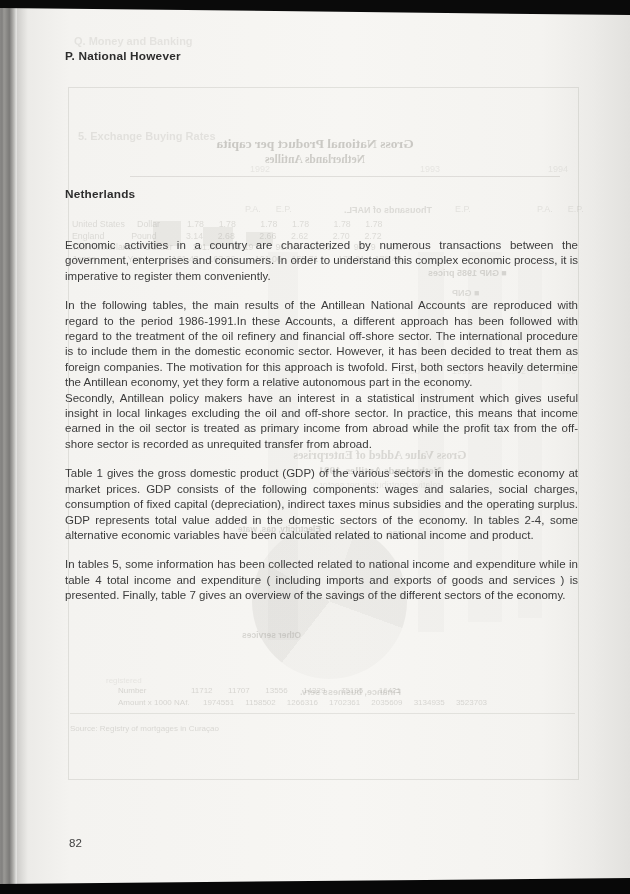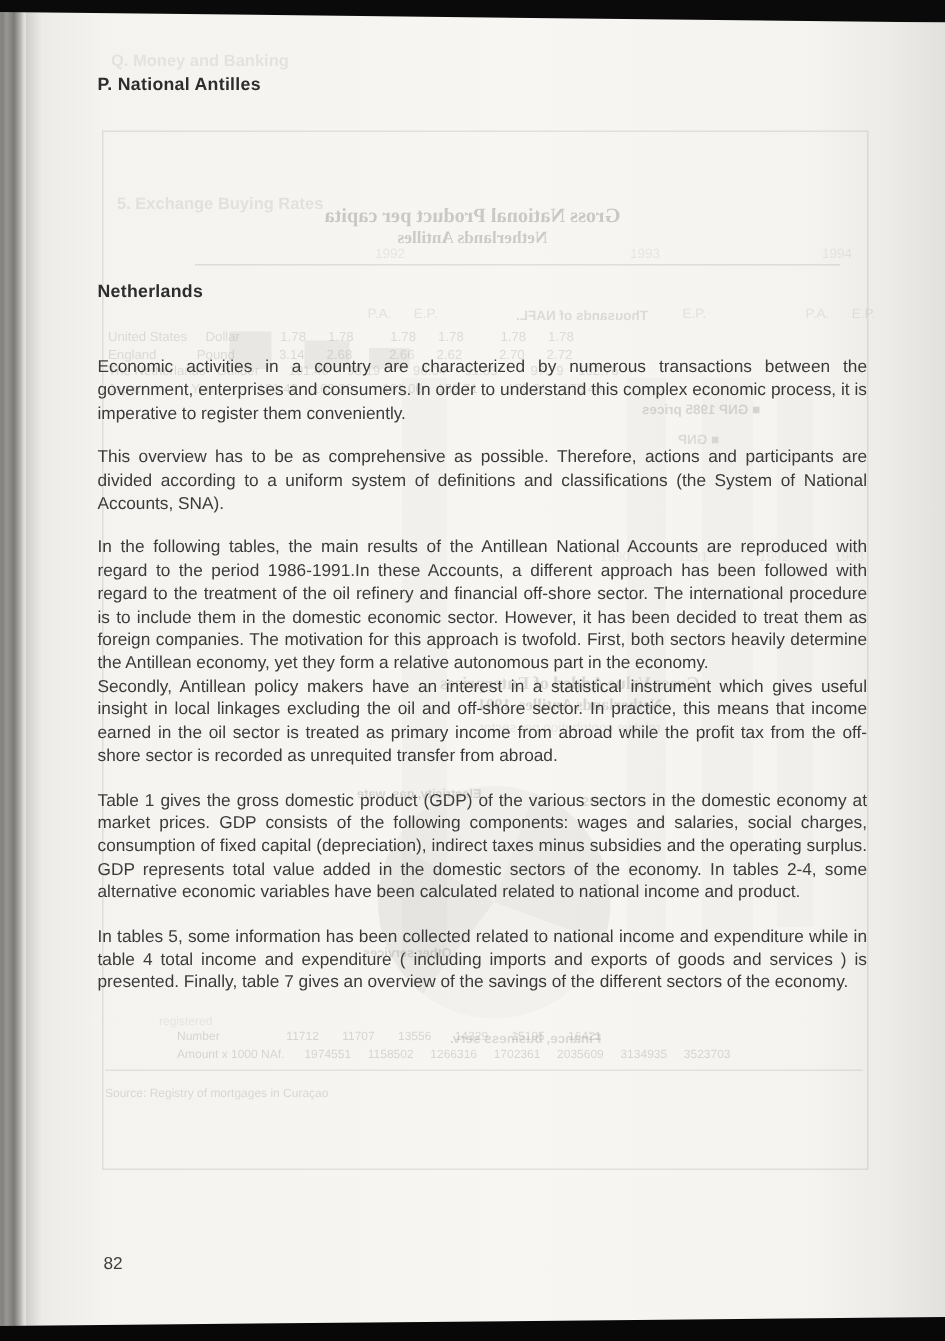--- a/index.html
+++ b/index.html
@@ -108,29 +108,26 @@
   <div class="ghost gh-pct">25%</div>
   <div class="ghost mir gh-pl1">Electricity, gas, wate</div>
   <div class="ghost mir gh-pl2">Other services</div>
   <div class="ghost mono gh-reg">registered</div>
   <div class="ghost mono gh-mrow1">Number                    11712       11707       13556       14329       15195       16421</div>
   <div class="ghost mono gh-mrow2">Amount x 1000 NAf.      1974551     1158502     1266316     1702361     2035609     3134935     3523703</div>
   <div class="ghost mir gh-fin">Finance, business serv.</div>
   <div class="ghost gh-rule2"></div>
   <div class="ghost mono gh-src">Source: Registry of mortgages in Curaçao</div>
 
-  <div class="hdr">P. National Antilles</div>
+  <div class="hdr">P. National However</div>
   <div class="intro">Netherlands</div>
 
   <div class="bodytext">
     <div class="pgroup">
       <p>Economic activities in a country are characterized by numerous transactions between the government, enterprises and consumers. In order to understand this complex economic process, it is imperative to register them conveniently.</p>
-    </div>
-    <div class="pgroup">
-      <p>This overview has to be as comprehensive as possible. Therefore, actions and participants are divided according to a uniform system of definitions and classifications (the System of National Accounts, SNA).</p>
     </div>
     <div class="pgroup">
       <p>In the following tables, the main results of the Antillean National Accounts are reproduced with regard to the period 1986-1991.In these Accounts, a different approach has been followed with regard to the treatment of the oil refinery and financial off-shore sector. The international procedure is to include them in the domestic economic sector. However, it has been decided to treat them as foreign companies. The motivation for this approach is twofold. First, both sectors heavily determine the Antillean economy, yet they form a relative autonomous part in the economy.</p>
       <p>Secondly, Antillean policy makers have an interest in a statistical instrument which gives useful insight in local linkages excluding the oil and off-shore sector. In practice, this means that income earned in the oil sector is treated as primary income from abroad while the profit tax from the off-shore sector is recorded as unrequited transfer from abroad.</p>
     </div>
     <div class="pgroup">
       <p>Table 1 gives the gross domestic product (GDP) of the various sectors in the domestic economy at market prices. GDP consists of the following components: wages and salaries, social charges, consumption of fixed capital (depreciation), indirect taxes minus subsidies and the operating surplus. GDP represents total value added in the domestic sectors of the economy. In tables 2-4, some alternative economic variables have been calculated related to national income and product.</p>
     </div>
     <div class="pgroup">
       <p>In tables 5, some information has been collected related to national income and expenditure while in table 4 total income and expenditure ( including imports and exports of goods and services ) is presented. Finally, table 7 gives an overview of the savings of the different sectors of the economy.</p>

